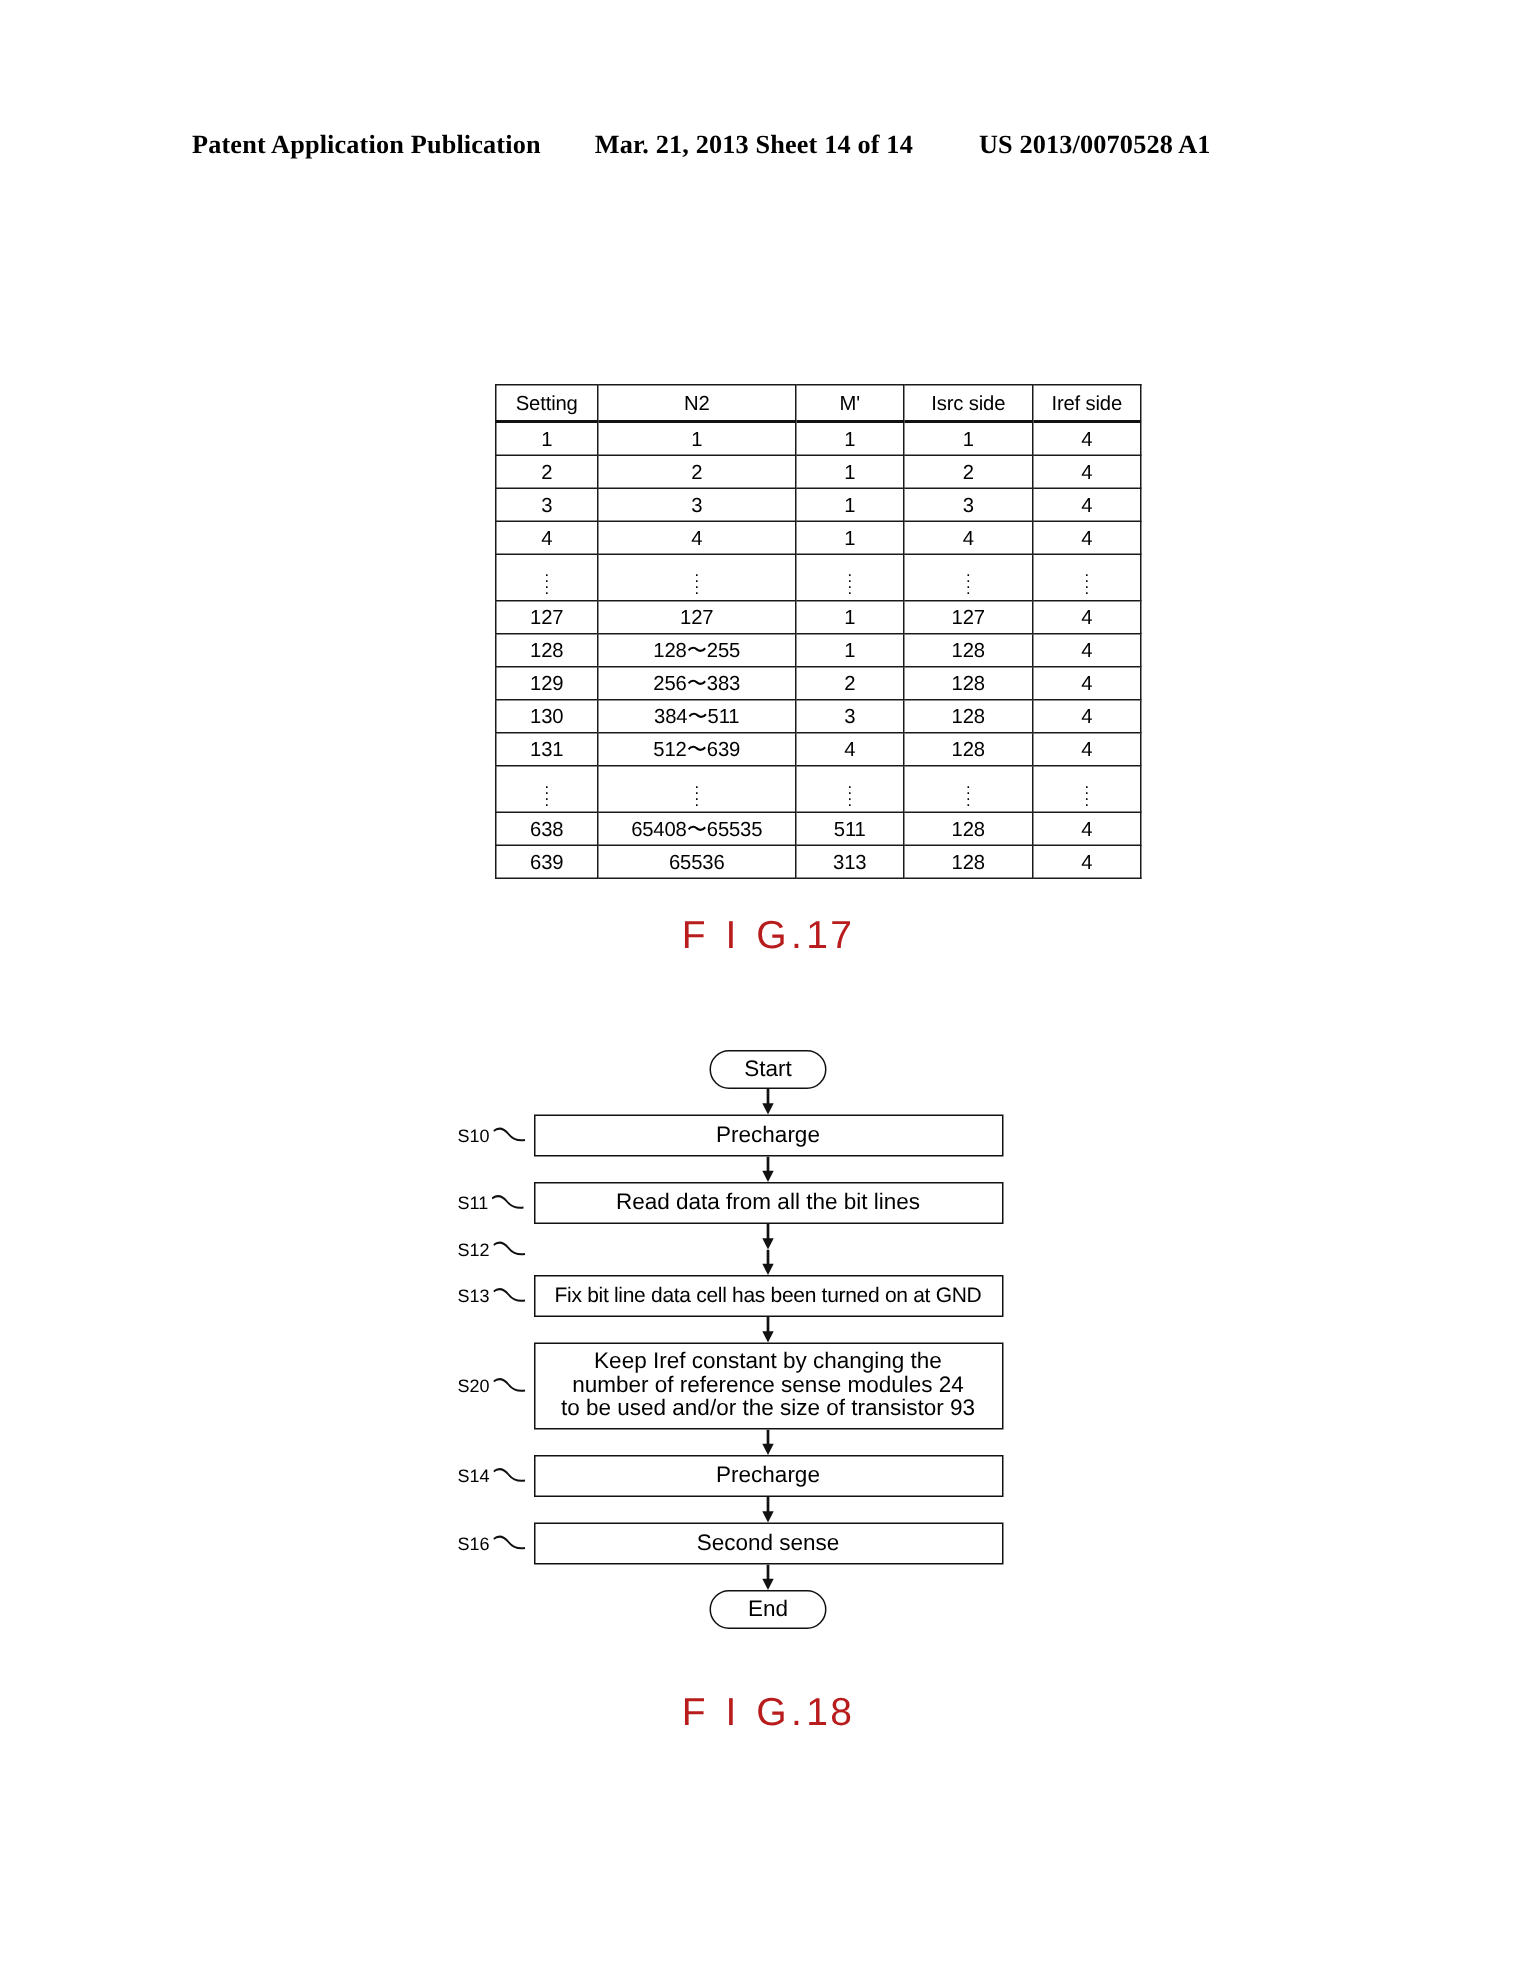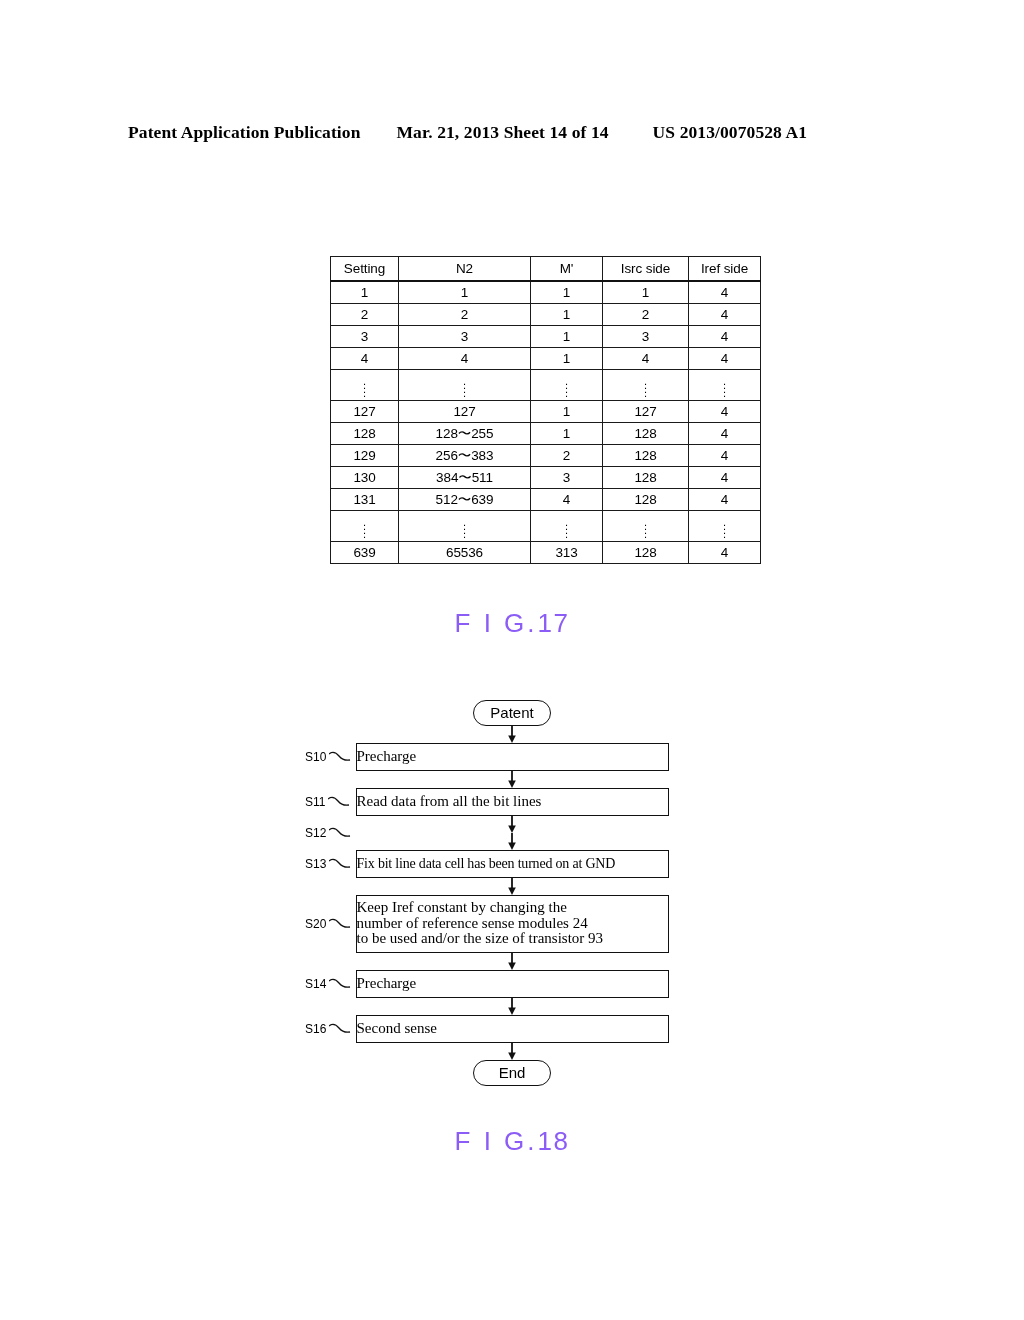--- a/index.html
+++ b/index.html
@@ -24,21 +24,21 @@
     width: 768px;
     display: flex;
     align-items: baseline;
     font-family: "Liberation Serif", serif;
     font-weight: bold;
     font-size: 17.5px;
     letter-spacing: 0.1px;
     white-space: nowrap;
   }
   .hdr-pub { }
-  .hdr-date { margin-left: 36px; margin-top: 36px; }
+  .hdr-date { margin-left: 36px; }
   .hdr-num { margin-left: 44px; }
 
   
   .fig17-wrap {
     position: absolute;
     left: 302px;
     top: 256px;
     width: 430px;
   }
   table.spec-table {
@@ -83,21 +83,21 @@
   .col-isrc    { width: 86px; }
   .col-iref    { width: 72px; }
 
   .fig-caption {
     position: absolute;
     width: 100%;
     text-align: center;
     font-family: "Liberation Sans", sans-serif;
     font-size: 26px;
     letter-spacing: 1.5px;
-    color: #8b5cf6;
+    color: #b91c1c;
   }
   #fig17-caption { top: 608px; left: 0; }
   #fig18-caption { top: 1126px; left: 0; }
   .fig-caption .fg { letter-spacing: 3px; }
 
   
   .flow {
     position: absolute;
     left: 0;
     top: 700px;
@@ -116,26 +116,25 @@
     line-height: 24px;
     width: 76px;
     text-align: center;
     font-size: 15px;
     background: #fff;
   }
   .proc-box {
     border: 1.6px solid #111;
     background: #fff;
     width: 313px;
-    text-align: left;
+    text-align: center;
     font-size: 15px;
     line-height: 17px;
     padding: 4px 0 5px 0;
     box-sizing: border-box;
-    font-family: Liberation Serif, serif;
   }
   .proc-box.tall {
     padding: 4px 0 5px 0;
     line-height: 15.5px;
   }
   .proc-box .ln { display: block; white-space: nowrap; }
   .proc-box.tight { font-size: 14px; letter-spacing: -0.2px; }
 
   .step-label {
     position: absolute;
@@ -331,38 +330,45 @@
           <td>
             <span class="vdots">
               <span>.</span>
               <span>.</span>
               <span>.</span>
               <span>.</span>
             </span>
           </td>
         </tr>
         <tr>
+          <td>638</td>
+          <td>65408〜65535</td>
+          <td>511</td>
+          <td>128</td>
+          <td>4</td>
+        </tr>
+        <tr>
           <td>639</td>
           <td>65536</td>
           <td>313</td>
           <td>128</td>
           <td>4</td>
         </tr>
       </tbody>
   </table>
 </div>
 
 <div class="fig-caption" id="fig17-caption">
   <span class="fg">F I G.</span><span>17</span>
 </div>
 
 <div class="flow">
 
   <div class="flow-row">
-    <div class="terminator">Patent</div>
+    <div class="terminator">Start</div>
   </div>
 
   <div id="flow-body">
       <div class="arrow">
         <svg width="16" height="17" viewBox="0 0 16 17">
           <line x1="8" y1="0" x2="8" y2="12" stroke="#111" stroke-width="1.8"></line>
           <polygon points="8,17 4.2,9.5 11.8,9.5" fill="#111"></polygon>
         </svg>
       </div>
       <div class="flow-row">

